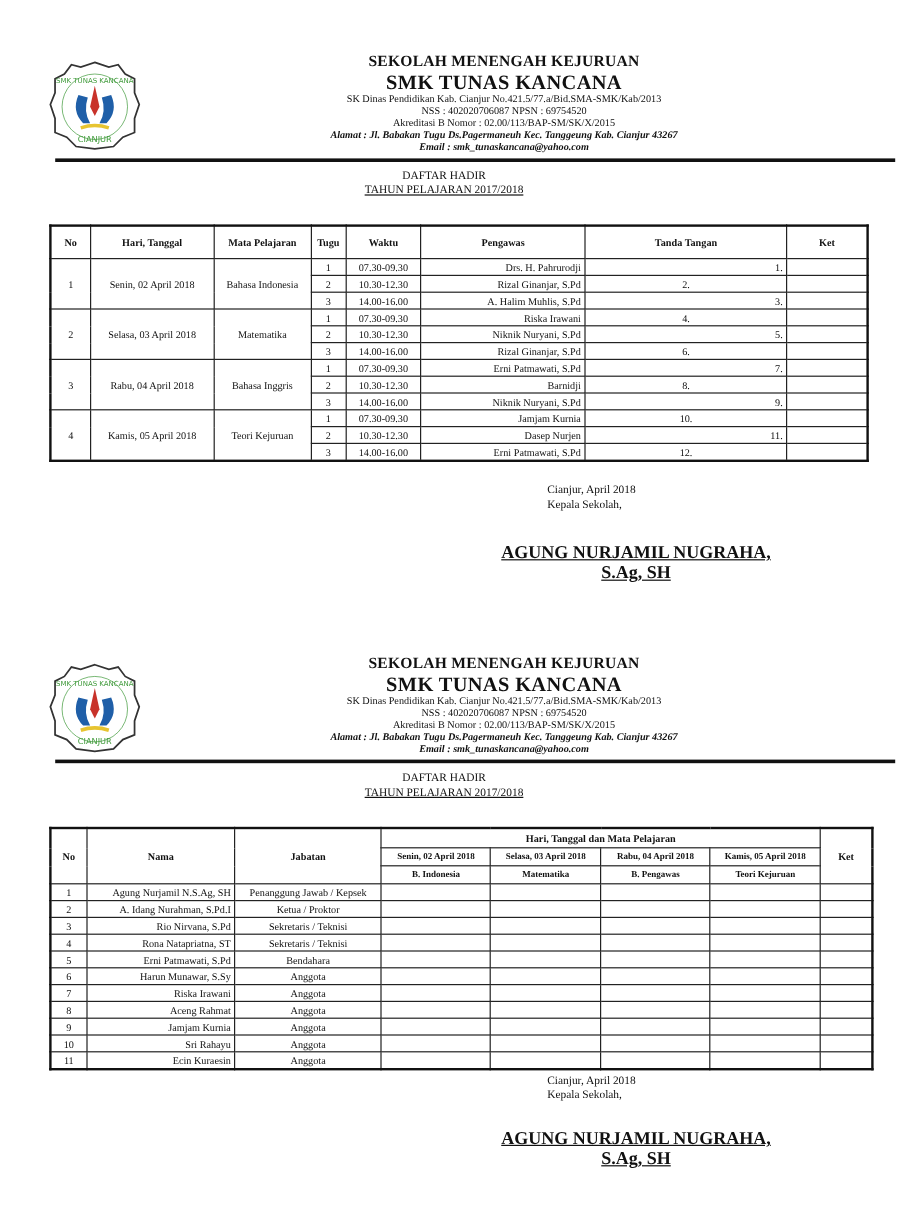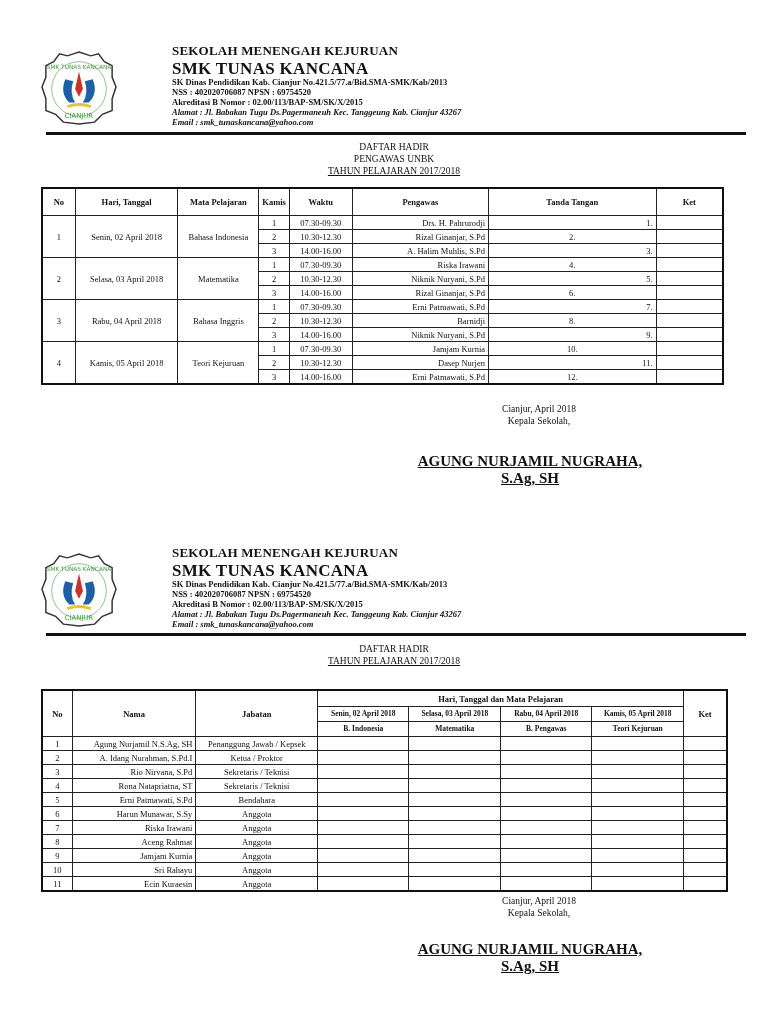--- a/index.html
+++ b/index.html
@@ -3,37 +3,37 @@
 <meta charset="utf-8">
 <style>
   html, body { margin: 0; padding: 0; background: #ffffff; }
   body {
     width: 768px; height: 1024px; position: relative; overflow: hidden;
     font-family: "Liberation Serif", "DejaVu Serif", serif; color: #111;
   }
   .page { position: absolute; left: 0; width: 768px; }
   .kop { position: absolute; left: 0; top: 0; width: 768px; height: 92px; }
   .logo { position: absolute; left: 40px; top: 8px; width: 78px; height: 76px; }
-  .kop-text { position: absolute; left: 172px; width: 520px; top: 2px; line-height: 1.15; }
+  .kop-text { position: absolute; left: 160px; width: 520px; top: 2px; text-align: center; line-height: 1.15; }
   .kop-1 { font-size: 13px; font-weight: bold; letter-spacing: 0.2px; }
   .kop-2 { font-size: 17px; font-weight: bold; letter-spacing: 0.3px; }
-  .kop-3, .kop-4, .kop-5 { font-size: 8.5px; font-weight: bold; }
+  .kop-3, .kop-4, .kop-5 { font-size: 8.5px; font-weight: normal; }
   .kop-6, .kop-7 { font-size: 8.5px; font-weight: bold; font-style: italic; }
   .kop-line { position: absolute; left: 46px; width: 700px; top: 90px; height: 3px; background: #111; }
 
-  .title-block { position: absolute; left: 0; width: 740px; text-align: center; font-size: 9.5px; line-height: 1.25; margin-left: 24px; }
+  .title-block { position: absolute; left: 0; width: 740px; text-align: center; font-size: 9.5px; line-height: 1.25; }
   .title-block .u { text-decoration: underline; }
 
   table.t { position: absolute; border-collapse: collapse; font-size: 8.5px; border: 2px solid #111; }
   table.t th, table.t td { border: 1px solid #222; padding: 0 3px; height: 13px; line-height: 12px; white-space: nowrap; }
   table.t th { font-weight: bold; height: 26px; }
   .c { text-align: center; }
   .l { text-align: right; }
 
-  .sig { position: absolute; left: 444px; width: 190px; text-align: center; font-size: 9.5px; line-height: 1.25; }
+  .sig { position: absolute; left: 456px; width: 190px; font-size: 9.5px; line-height: 1.25; }
   .signame { position: absolute; left: 400px; width: 260px; text-align: center; font-size: 15px; font-weight: bold; text-decoration: underline; }
 
   table.t2 th.sub { height: 14px; font-size: 7.5px; }
   table.t2 th.grp { height: 15px; font-size: 8.5px; }
   table.t2 td { height: 13px; }
 </style>
 </head>
 <body>
 
 <div class="page" style="top:42px; height:430px;">
@@ -55,31 +55,30 @@
       <div class="kop-4">NSS : 402020706087  NPSN : 69754520</div>
       <div class="kop-5">Akreditasi B Nomor : 02.00/113/BAP-SM/SK/X/2015</div>
       <div class="kop-6">Alamat : Jl. Babakan Tugu Ds.Pagermaneuh Kec. Tanggeung Kab. Cianjur 43267</div>
       <div class="kop-7">Email : smk_tunaskancana@yahoo.com</div>
     </div>
     <div class="kop-line"></div>
   </div>
 
   <div class="title-block" style="top:100px;">
     <div>DAFTAR HADIR</div>
-    <div>PENGAWAS UNBK</div>
     <div class="u">TAHUN PELAJARAN 2017/2018</div>
   </div>
 
   <table class="t" style="left:41px; top:145px; width:683px;">
     <thead>
       <tr>
         <th style="width:26px">No</th>
         <th style="width:96px">Hari, Tanggal</th>
         <th style="width:74px">Mata Pelajaran</th>
-        <th style="width:22px">Kamis</th>
+        <th style="width:22px">Tugu</th>
         <th style="width:56px">Waktu</th>
         <th style="width:130px">Pengawas</th>
         <th style="width:162px">Tanda Tangan</th>
         <th style="width:60px">Ket</th>
       </tr>
     </thead>
     <tbody>
 
       <tr>
         <td class="c" rowspan="3">1</td>

